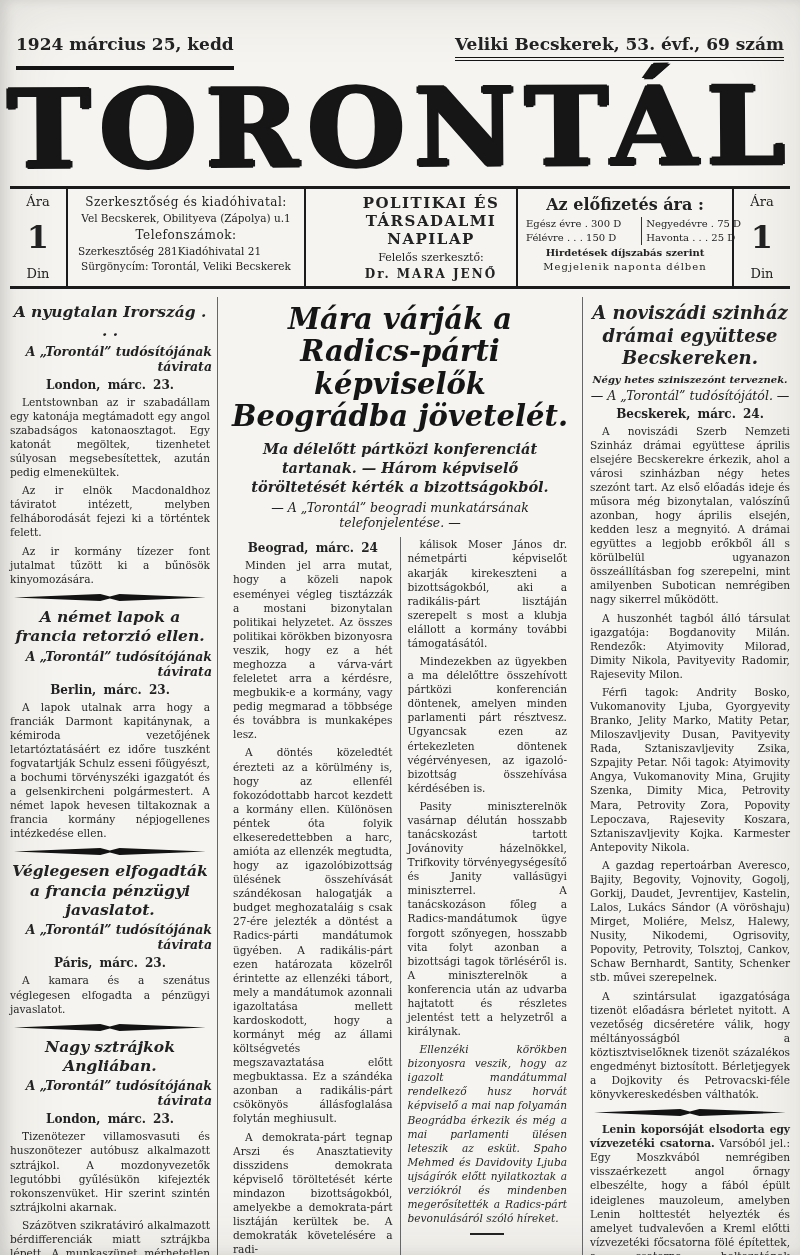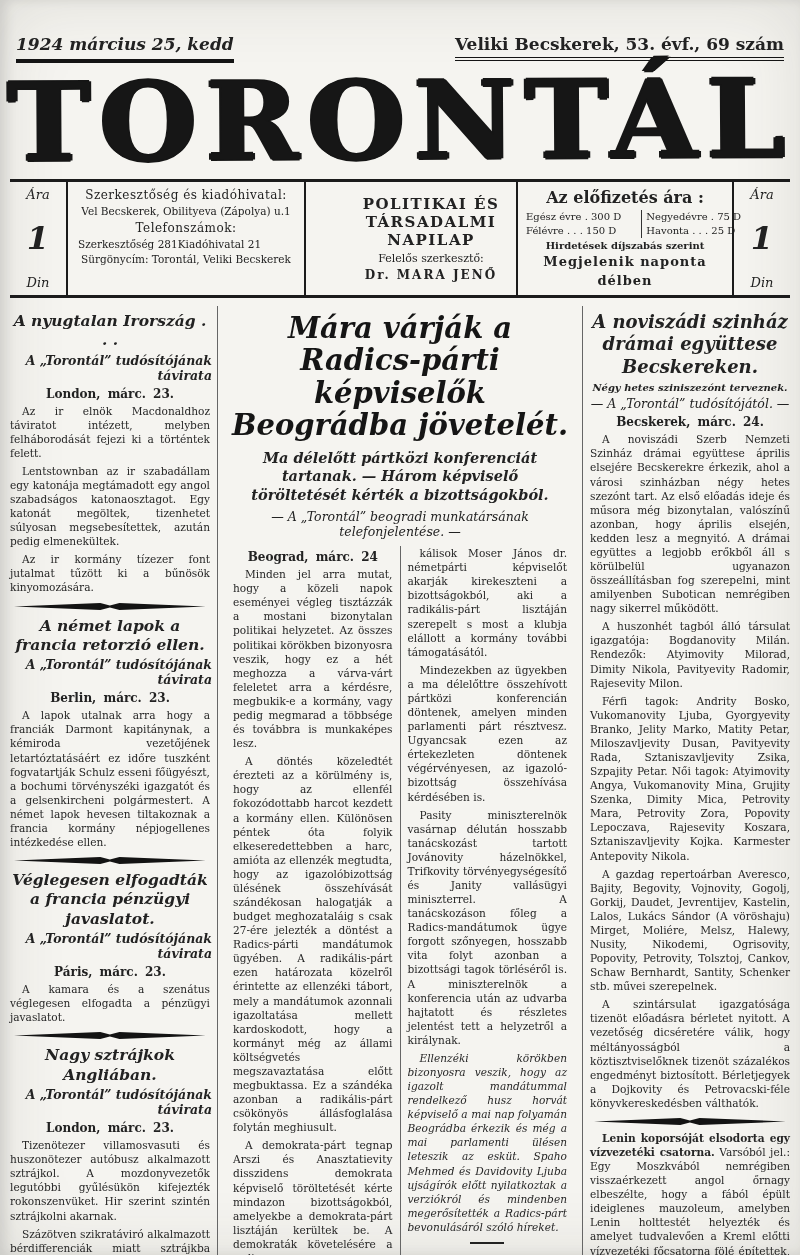--- a/index.html
+++ b/index.html
@@ -1,47 +1,47 @@
 <!DOCTYPE html>
 <html><head>
 <meta charset="utf-8">
 <style>
   html,body{margin:0;padding:0;background:#e8e7e3;}
   .page{position:relative;width:800px;height:1255px;margin:0 auto;background:#f5f4f0;
         font-family:"DejaVu Serif", serif;color:#222;overflow:hidden;
         box-shadow:inset 0 0 70px rgba(60,55,45,.12), inset 6px 0 12px rgba(0,0,0,.10);}
   
   .topbar{display:flex;justify-content:space-between;align-items:flex-start;padding:34px 16px 0 16px;}
-  .t-date{font-size:17px;font-weight:bold;border-bottom:4px solid #141414;padding-bottom:5px;white-space:nowrap;font-style:italic;}
+  .t-date{font-size:17px;font-weight:bold;border-bottom:4px solid #141414;padding-bottom:12px;white-space:nowrap;}
   .t-postage{font-size:10.5px;font-weight:bold;text-align:center;line-height:1.55;color:#2c2c2c;}
   .t-issue{font-size:17px;font-weight:bold;border-bottom:4px double #141414;padding-bottom:3px;white-space:nowrap;}
   
   .masthead{text-align:center;height:104px;margin-top:2px;overflow:visible;}
   .masthead span{display:inline-block;font-size:92px;font-weight:bold;letter-spacing:7px;color:#161616;
         transform:scale(1.22,1.18) rotate(-.3deg);transform-origin:50% 40%;
         text-shadow:1.6px 0 0 #161616,-1.6px 0 0 #161616,0 1.2px 0 #161616,0 -1px 0 #161616;}
   
   .infobar{display:flex;align-items:stretch;border-top:3px solid #1b1b1b;border-bottom:3px solid #1b1b1b;margin:10px 10px 6px 10px;}
   .ib{padding:5px 4px;}
   .ib + .ib{border-left:2px solid #1b1b1b;}
-  .price-box{width:48px;text-align:center;display:flex;flex-direction:column;justify-content:space-between;font-size:13px;font-style:italic;}
+  .price-box{width:48px;text-align:center;display:flex;flex-direction:column;justify-content:space-between;font-size:13px;}
   .price-num{font-size:32px;font-weight:bold;line-height:.9;}
   .office-box{width:228px;text-align:center;font-size:10.5px;line-height:1.45;}
   .office-head{font-size:12px;letter-spacing:.5px;}
   .phones{display:flex;padding:0 6px;}
   .mid-box{flex:1;text-align:center;display:flex;flex-direction:column;justify-content:center;gap:3px;padding-left:44px;}
   .paper-type{font-size:15px;font-weight:bold;letter-spacing:1.5px;}
   .editor-label{font-size:11px;}
   .editor-name{font-size:12px;letter-spacing:2px;font-weight:bold;}
   .sub-box{width:206px;text-align:center;font-size:10px;line-height:1.4;}
   .sub-head{font-size:16px;font-weight:bold;}
   .sub-cols{display:flex;text-align:left;margin:1px 0;}
   .sub-cols > div{flex:1;padding:0 4px;white-space:nowrap;}
   .sub-cols > div + div{border-left:1px solid #333;margin-left:16px;}
-  .appears{font-size:13px;font-weight:bold;letter-spacing:1px;}
+  .appears{font-size:10px;font-weight:normal;letter-spacing:1px;}
   
   .columns{display:flex;align-items:stretch;padding:2px 8px 0 8px;}
   .col-left,.col-right{width:204px;flex:0 0 204px;}
   .col-center{flex:1;border-left:1px solid #666;border-right:1px solid #666;margin:0 5px;padding:0 8px;}
   
   .small-head{font-size:15.5px;font-style:italic;font-weight:bold;text-align:center;line-height:1.25;margin:5px 4px 3px;}
   .source{font-size:12.5px;font-style:italic;font-weight:bold;text-align:right;margin:2px 0;}
   .dateline{font-size:12px;font-weight:bold;text-align:center;margin:4px 0 3px;word-spacing:3px;}
   .body-p{font-size:10.6px;line-height:1.33;text-align:justify;text-indent:12px;margin:0 2px 4px;color:#262626;}
   .it{font-style:italic;}
@@ -115,22 +115,22 @@
     </div>
   </div>
 
   <main class="columns">
 
     <section class="col-left">
       <article>
         <h3 class="small-head">A nyugtalan Irország . . .</h3>
         <p class="source">A „Torontál” tudósítójának távirata</p>
         <p class="dateline">London, márc. 23.</p>
+        <p class="body-p">Lentstownban az ir szabadállam egy katonája megtámadott egy angol szabadságos katonaosztagot. Egy katonát megöltek, tizenhetet súlyosan megsebesítettek, azután pedig elmenekültek.</p>
         <p class="body-p">Az ir elnök Macdonaldhoz táviratot intézett, melyben felháborodását fejezi ki a történtek felett.</p>
-        <p class="body-p">Lentstownban az ir szabadállam egy katonája megtámadott egy angol szabadságos katonaosztagot. Egy katonát megöltek, tizenhetet súlyosan megsebesítettek, azután pedig elmenekültek.</p>
         <p class="body-p">Az ir kormány tízezer font jutalmat tűzött ki a bűnösök kinyomozására.</p>
       </article>
       <svg class="divider" viewBox="0 0 300 9" preserveAspectRatio="none">
           <path d="M0,4.5 L135,1 L150,3.5 L165,1 L300,4.5 L165,8 L150,5.5 L135,8 Z"></path>
         </svg>
       <article>
         <h3 class="small-head">A német lapok a francia retorzió ellen.</h3>
         <p class="source">A „Torontál” tudósítójának távirata</p>
         <p class="dateline">Berlin, márc. 23.</p>
         <p class="body-p">A lapok utalnak arra hogy a franciák Darmont kapitánynak, a kémiroda vezetőjének letartóztatásáért ez időre tuszként fogvatartják Schulz esseni főügyészt, a bochumi törvényszéki igazgatót és a gelsenkircheni polgármestert. A német lapok hevesen tiltakoznak a francia kormány népjogellenes intézkedése ellen.</p>

